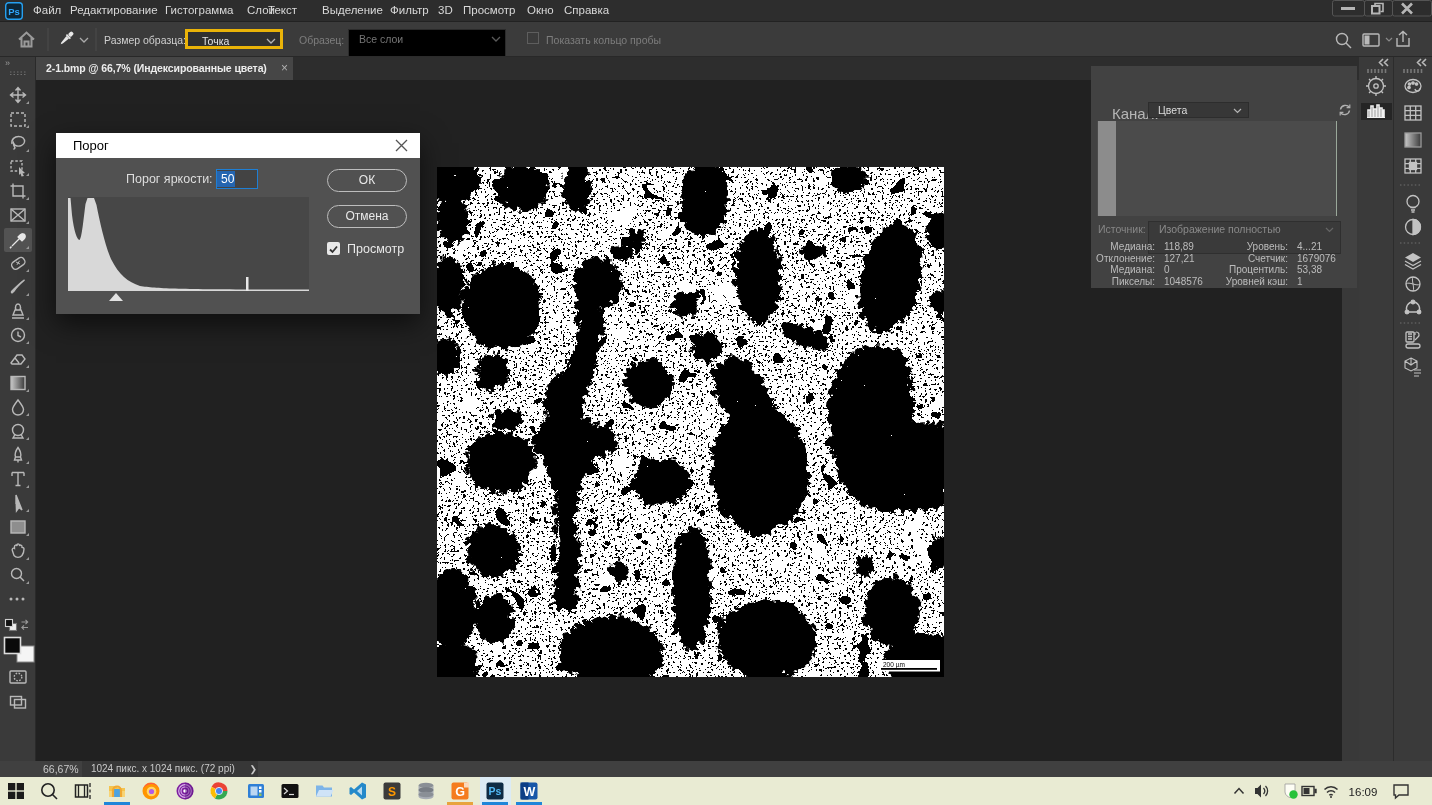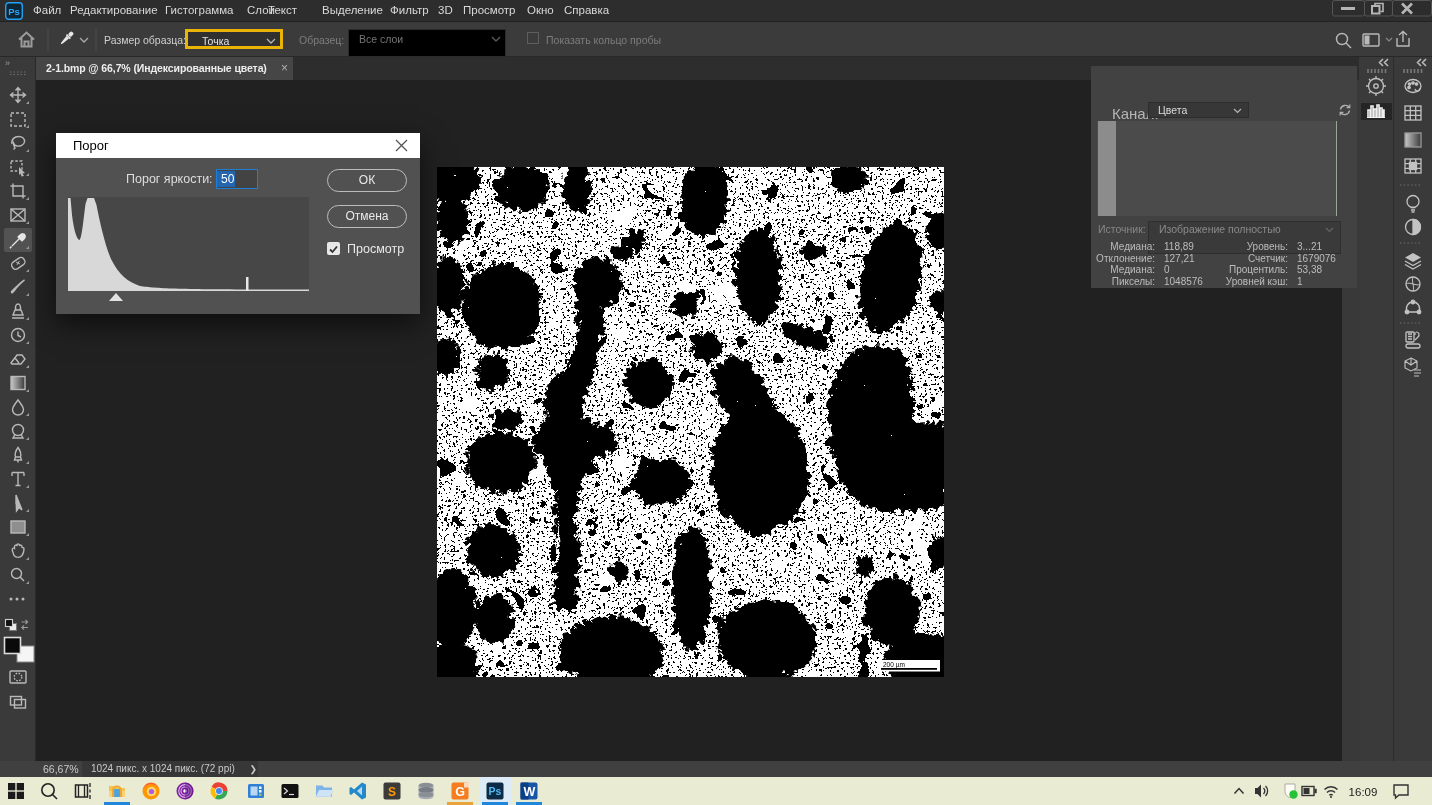--- a/index.html
+++ b/index.html
@@ -338,21 +338,21 @@
 <span class="abs" style="left:7px;top:157px;color:#868686;font-size:10.5px">Источник:</span>
 <div class="abs" style="left:57px;top:155px;width:193px;height:33px;background:#3a3a3a;border:1px solid #2f2f2f;color:#8a8a8a;font-size:10.5px;line-height:14px;padding-left:10px">Изображение полностью
 <svg class="abs" style="right:5px;top:5px" width="10" height="7">
         <path d="M1 1 l3.5 3.5 l3.5-3.5" stroke="#666" stroke-width="1.2" fill="none"></path>
       </svg></div>
 <div class="abs" style="left:0;top:175px;width:266px;color:#bcbcbc;font-size:10px">
 <div style="position:relative;height:11.5px">
         <span class="abs" style="right:202px">Медиана:</span>
         <span class="abs" style="left:73px">118,89</span>
         <span class="abs" style="right:69px">Уровень:</span>
-        <span class="abs" style="left:206px">3...21</span>
+        <span class="abs" style="left:206px">4...21</span>
       </div>
 <div style="position:relative;height:11.5px">
         <span class="abs" style="right:202px">Отклонение:</span>
         <span class="abs" style="left:73px">127,21</span>
         <span class="abs" style="right:69px">Счетчик:</span>
         <span class="abs" style="left:206px">1679076</span>
       </div>
 <div style="position:relative;height:11.5px">
         <span class="abs" style="right:202px">Медиана:</span>
         <span class="abs" style="left:73px">0</span>

